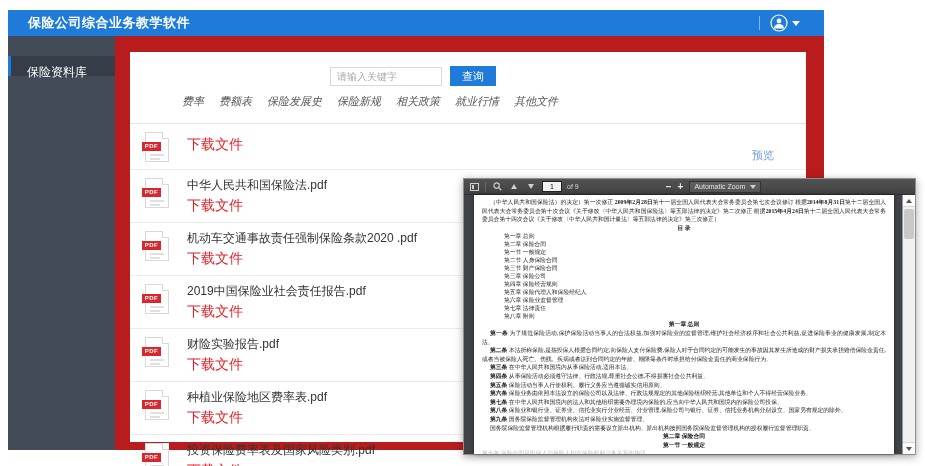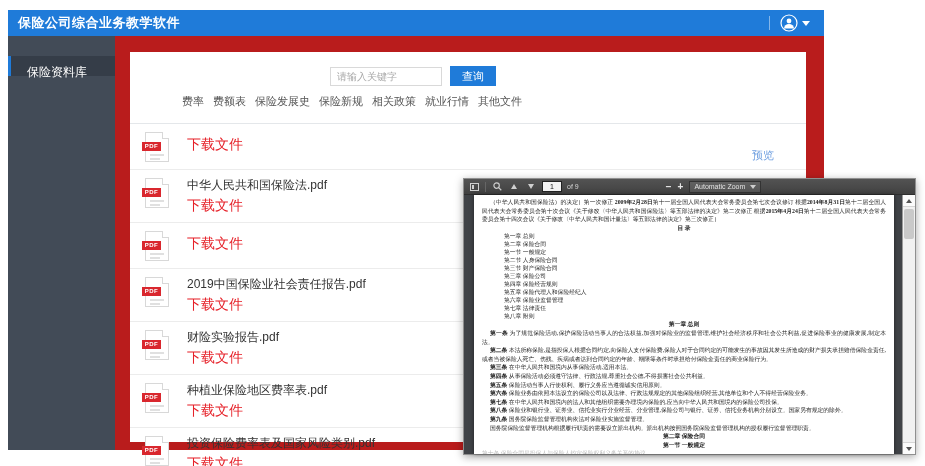--- a/index.html
+++ b/index.html
@@ -2,21 +2,21 @@
 <html><head>
 <meta charset="utf-8">
 <style>
   * { margin:0; padding:0; box-sizing:border-box; }
   html,body { width:925px; height:466px; background:#ffffff; overflow:hidden;
     font-family:"Liberation Sans","DejaVu Sans",sans-serif; }
   .stage { position:relative; width:925px; height:466px; background:#fff; }
 
   
   .app-header { position:absolute; left:8px; top:10px; width:816px; height:26px;
-    background:#1f7bd9; display:flex; align-items:center; padding:0 10px; }
+    background:#1f7bd9; display:flex; align-items:center; padding:0 20px; }
   .app-title { color:#fff; font-size:13px; font-weight:bold; letter-spacing:.5px; }
   .header-right { margin-left:auto; display:flex; align-items:center; gap:6px; }
   .header-sep { width:1px; height:14px; background:rgba(255,255,255,.45); }
   .user-btn { display:flex; align-items:center; gap:4px; cursor:pointer; padding:2px 4px; }
   .user-btn svg { display:block; }
   .chev { width:0; height:0; border-left:4px solid transparent; border-right:4px solid transparent;
     border-top:5px solid #fff; }
 
   
   .sidebar { position:absolute; left:8px; top:36px; width:107px; height:414px;
@@ -30,21 +30,21 @@
     background:#b91c1c; }
   .card { position:absolute; left:15px; top:16px; width:676px; height:390px;
     background:#fff; }
   .card-header { position:relative; height:72px; border-bottom:1px solid #e4e7ea; }
   .search-wrap { position:absolute; left:200px; top:14px; display:flex; align-items:center; }
   .search-input { width:112px; height:19px; border:1px solid #d9d9d9; font-size:10px;
     padding:0 6px; color:#333; outline:none; }
   .search-input::placeholder { color:#a9a9a9; }
   .search-btn { margin-left:8px; height:20px; background:#1f7bd9; color:#fff; border:none;
     font-size:11px; padding:0 12px; cursor:pointer; }
-  .tabs { position:absolute; left:52px; top:42px; display:flex; gap:9px; }
+  .tabs { position:absolute; left:52px; top:42px; display:flex; gap:15px;font-style:italic; }
   .tab { font-size:11px; color:#555; cursor:pointer; white-space:nowrap; }
 
   .file-list { position:absolute; left:0; right:0; top:72px; }
   .file-row { position:relative; display:flex; align-items:flex-start;
     padding:8px 0 7px 15px; border-bottom:1px solid #ececec; min-height:45px; }
   .file-info { margin-left:18px; }
   .file-name { font-size:12px; color:#333; line-height:15px; }
   .file-download { display:inline-block; font-size:14px; color:#e62129; margin-top:4px; cursor:pointer; }
   .file-preview { position:absolute; right:32px; top:24px; font-size:11px; color:#6e9fe0; cursor:pointer; }
 
@@ -187,20 +187,21 @@
 
           </div>
           <div class="file-row">
             <div class="pdficon">
               <span class="fold2"></span>
               <span class="badge">PDF</span>
               <span class="l1"></span>
               <span class="l2"></span>
             </div>
             <div class="file-info">
+              <div class="file-name">机动车交通事故责任强制保险条款2020 .pdf</div>
               <span class="file-download">下载文件</span>
             </div>
 
           </div>
           <div class="file-row">
             <div class="pdficon">
               <span class="fold2"></span>
               <span class="badge">PDF</span>
               <span class="l1"></span>
               <span class="l2"></span>

